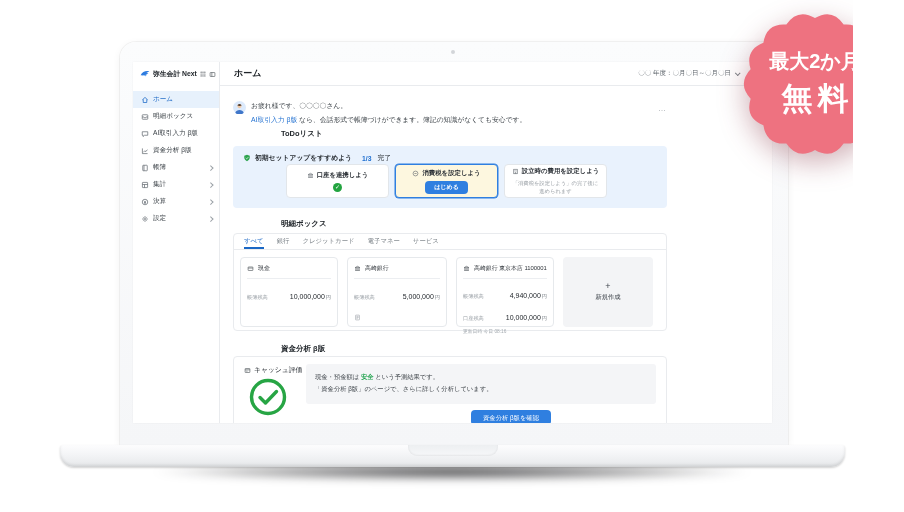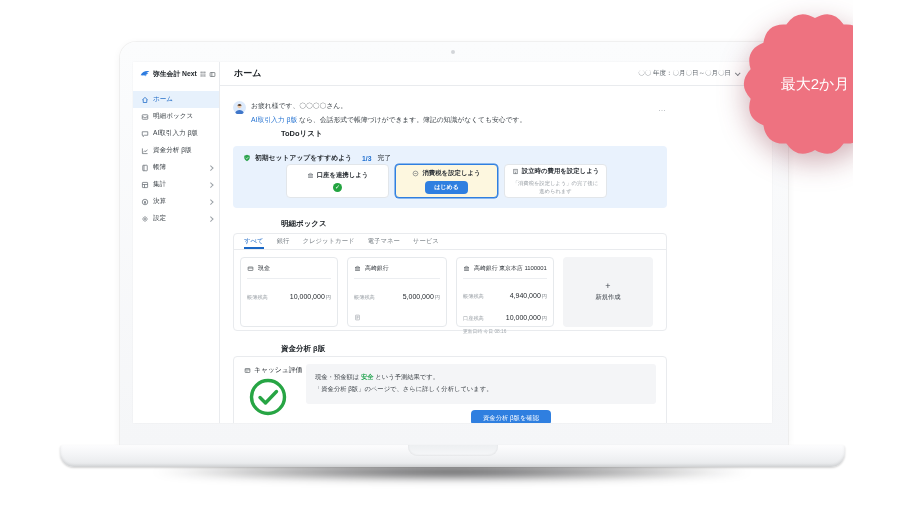--- a/index.html
+++ b/index.html
@@ -23,21 +23,21 @@
            background:linear-gradient(180deg,#edeff1,#f6f7f9); border-radius:0 0 9px 9px;
            box-shadow:inset 0 -1px 2px rgba(0,0,0,.07); }
   .floor-shadow { position:absolute; left:66px; top:463px; width:772px; height:22px; border-radius:50%;
            background:radial-gradient(ellipse 50% 50% at 50% 40%, rgba(12,12,15,.80), rgba(12,12,15,.28) 55%, rgba(12,12,15,0) 78%);
            filter:blur(4px); z-index:-0; }
 
   
   .badge { position:absolute; left:735px; top:4px; width:160px; height:160px; z-index:5; }
   .badge svg { filter:drop-shadow(0 9px 14px rgba(120,30,45,.35)); }
   .badge-text { position:absolute; inset:0; display:flex; flex-direction:column; align-items:center; justify-content:center; color:#fff; }
-  .b1 { font-size:15px; font-weight:normal; }
+  .b1 { font-size:20px; font-weight:bold; }
   .b2 { font-size:31px; font-weight:bold; letter-spacing:5px; text-indent:5px; margin-top:3px; }
 
   
   .sidebar { position:absolute; left:0; top:0; width:87px; height:100%; background:#fff; border-right:1px solid #e9ebee; }
   .logo-row { display:flex; align-items:center; gap:3px; height:24px; padding:0 5px 0 7px; }
   .logo-name { font-size:6.8px; font-weight:bold; color:#23282d; white-space:nowrap; flex:1; }
   .hdr-ic { width:7px; height:7px; color:#4a5056; flex:none; }
   .nav { padding-top:5px; }
   .nav-item { height:17px; display:flex; align-items:center; gap:4px; padding:0 7px 0 8px;
               font-size:6.6px; color:#3a4046; white-space:nowrap; cursor:pointer; }
@@ -376,16 +376,17 @@
   <div class="base">
     <div class="notch"></div>
   </div>
 
   <div class="badge">
     <svg width="160" height="160" viewBox="-80 -80 160 160">
       <path id="badge-shape" d="M0.00,-66.00 Q17.36,-76.04 28.64,-59.46 Q48.63,-60.98 51.60,-41.15 Q70.28,-33.84 64.35,-14.69 Q78.00,0.00 64.35,14.69 Q70.28,33.84 51.60,41.15 Q48.63,60.98 28.64,59.46 Q17.36,76.04 0.00,66.00 Q-17.36,76.04 -28.64,59.46 Q-48.63,60.98 -51.60,41.15 Q-70.28,33.84 -64.35,14.69 Q-78.00,0.00 -64.35,-14.69 Q-70.28,-33.84 -51.60,-41.15 Q-48.63,-60.98 -28.64,-59.46 Q-17.36,-76.04 -0.00,-66.00 Z" fill="#ee7280"></path>
     </svg>
     <div class="badge-text">
       <div class="b1">最大2か月</div>
+      <div class="b2">無料</div>
     </div>
   </div>
 
 </div>
 
 </body></html>

